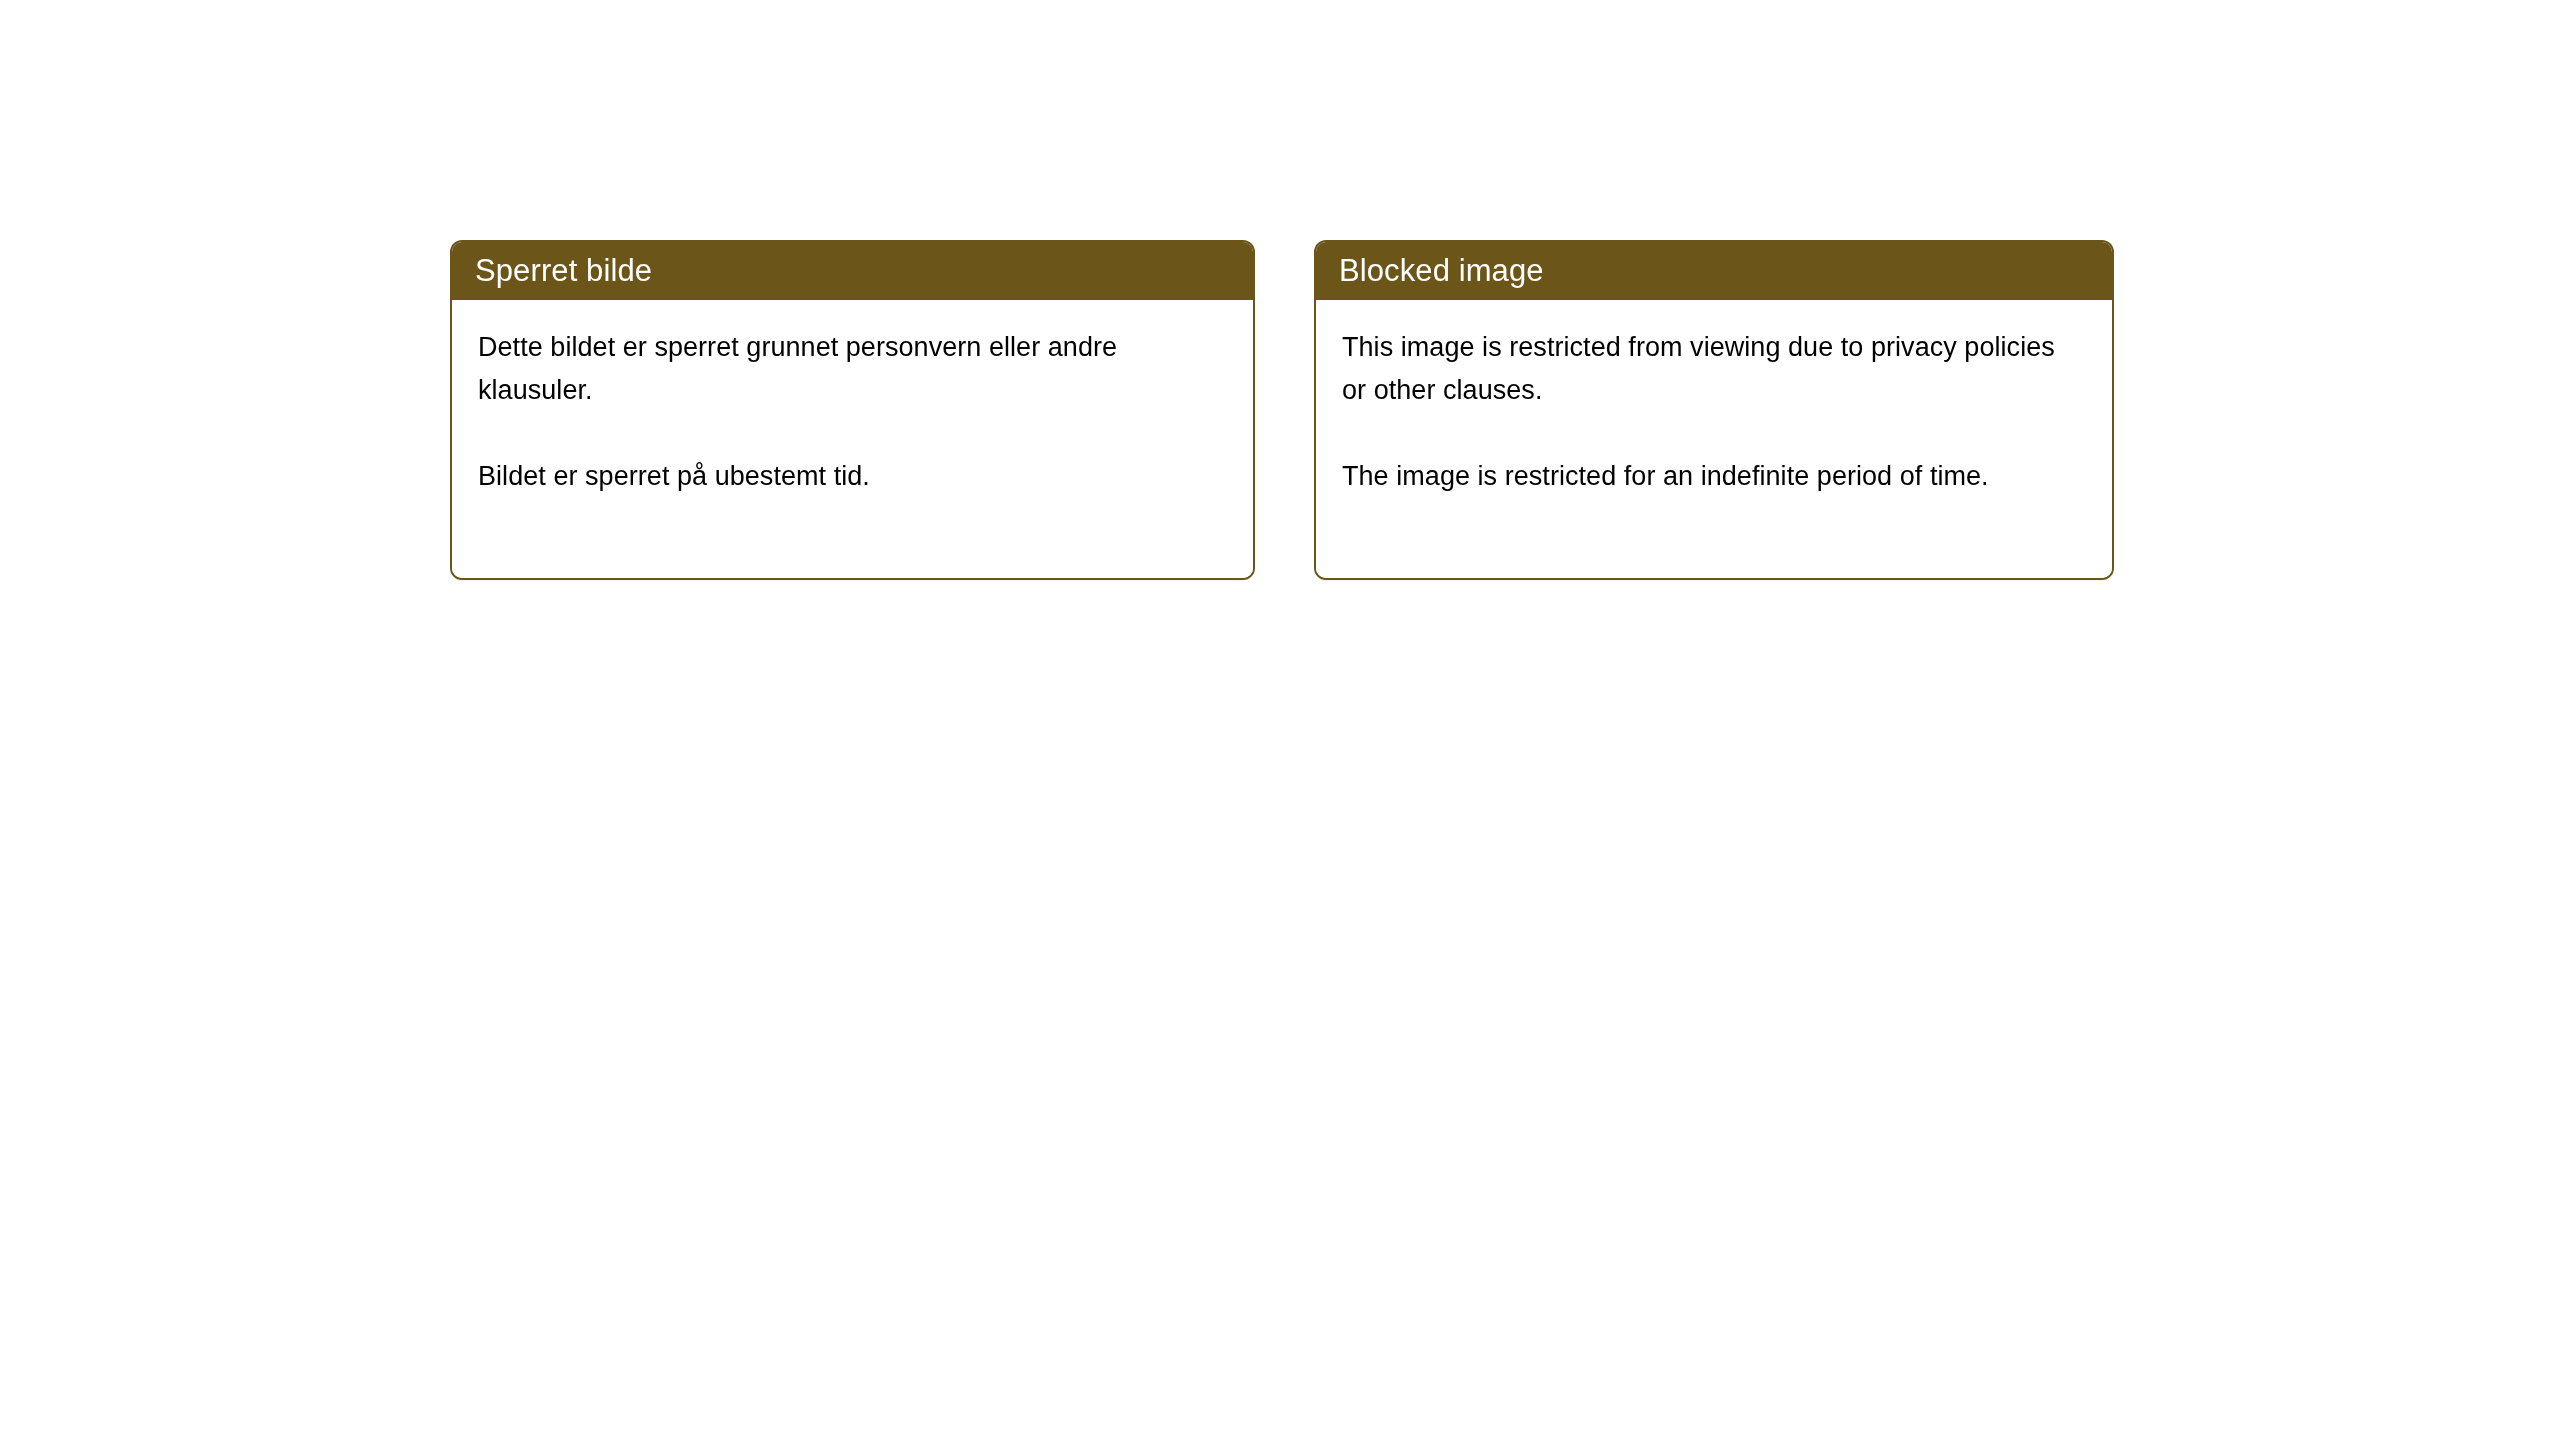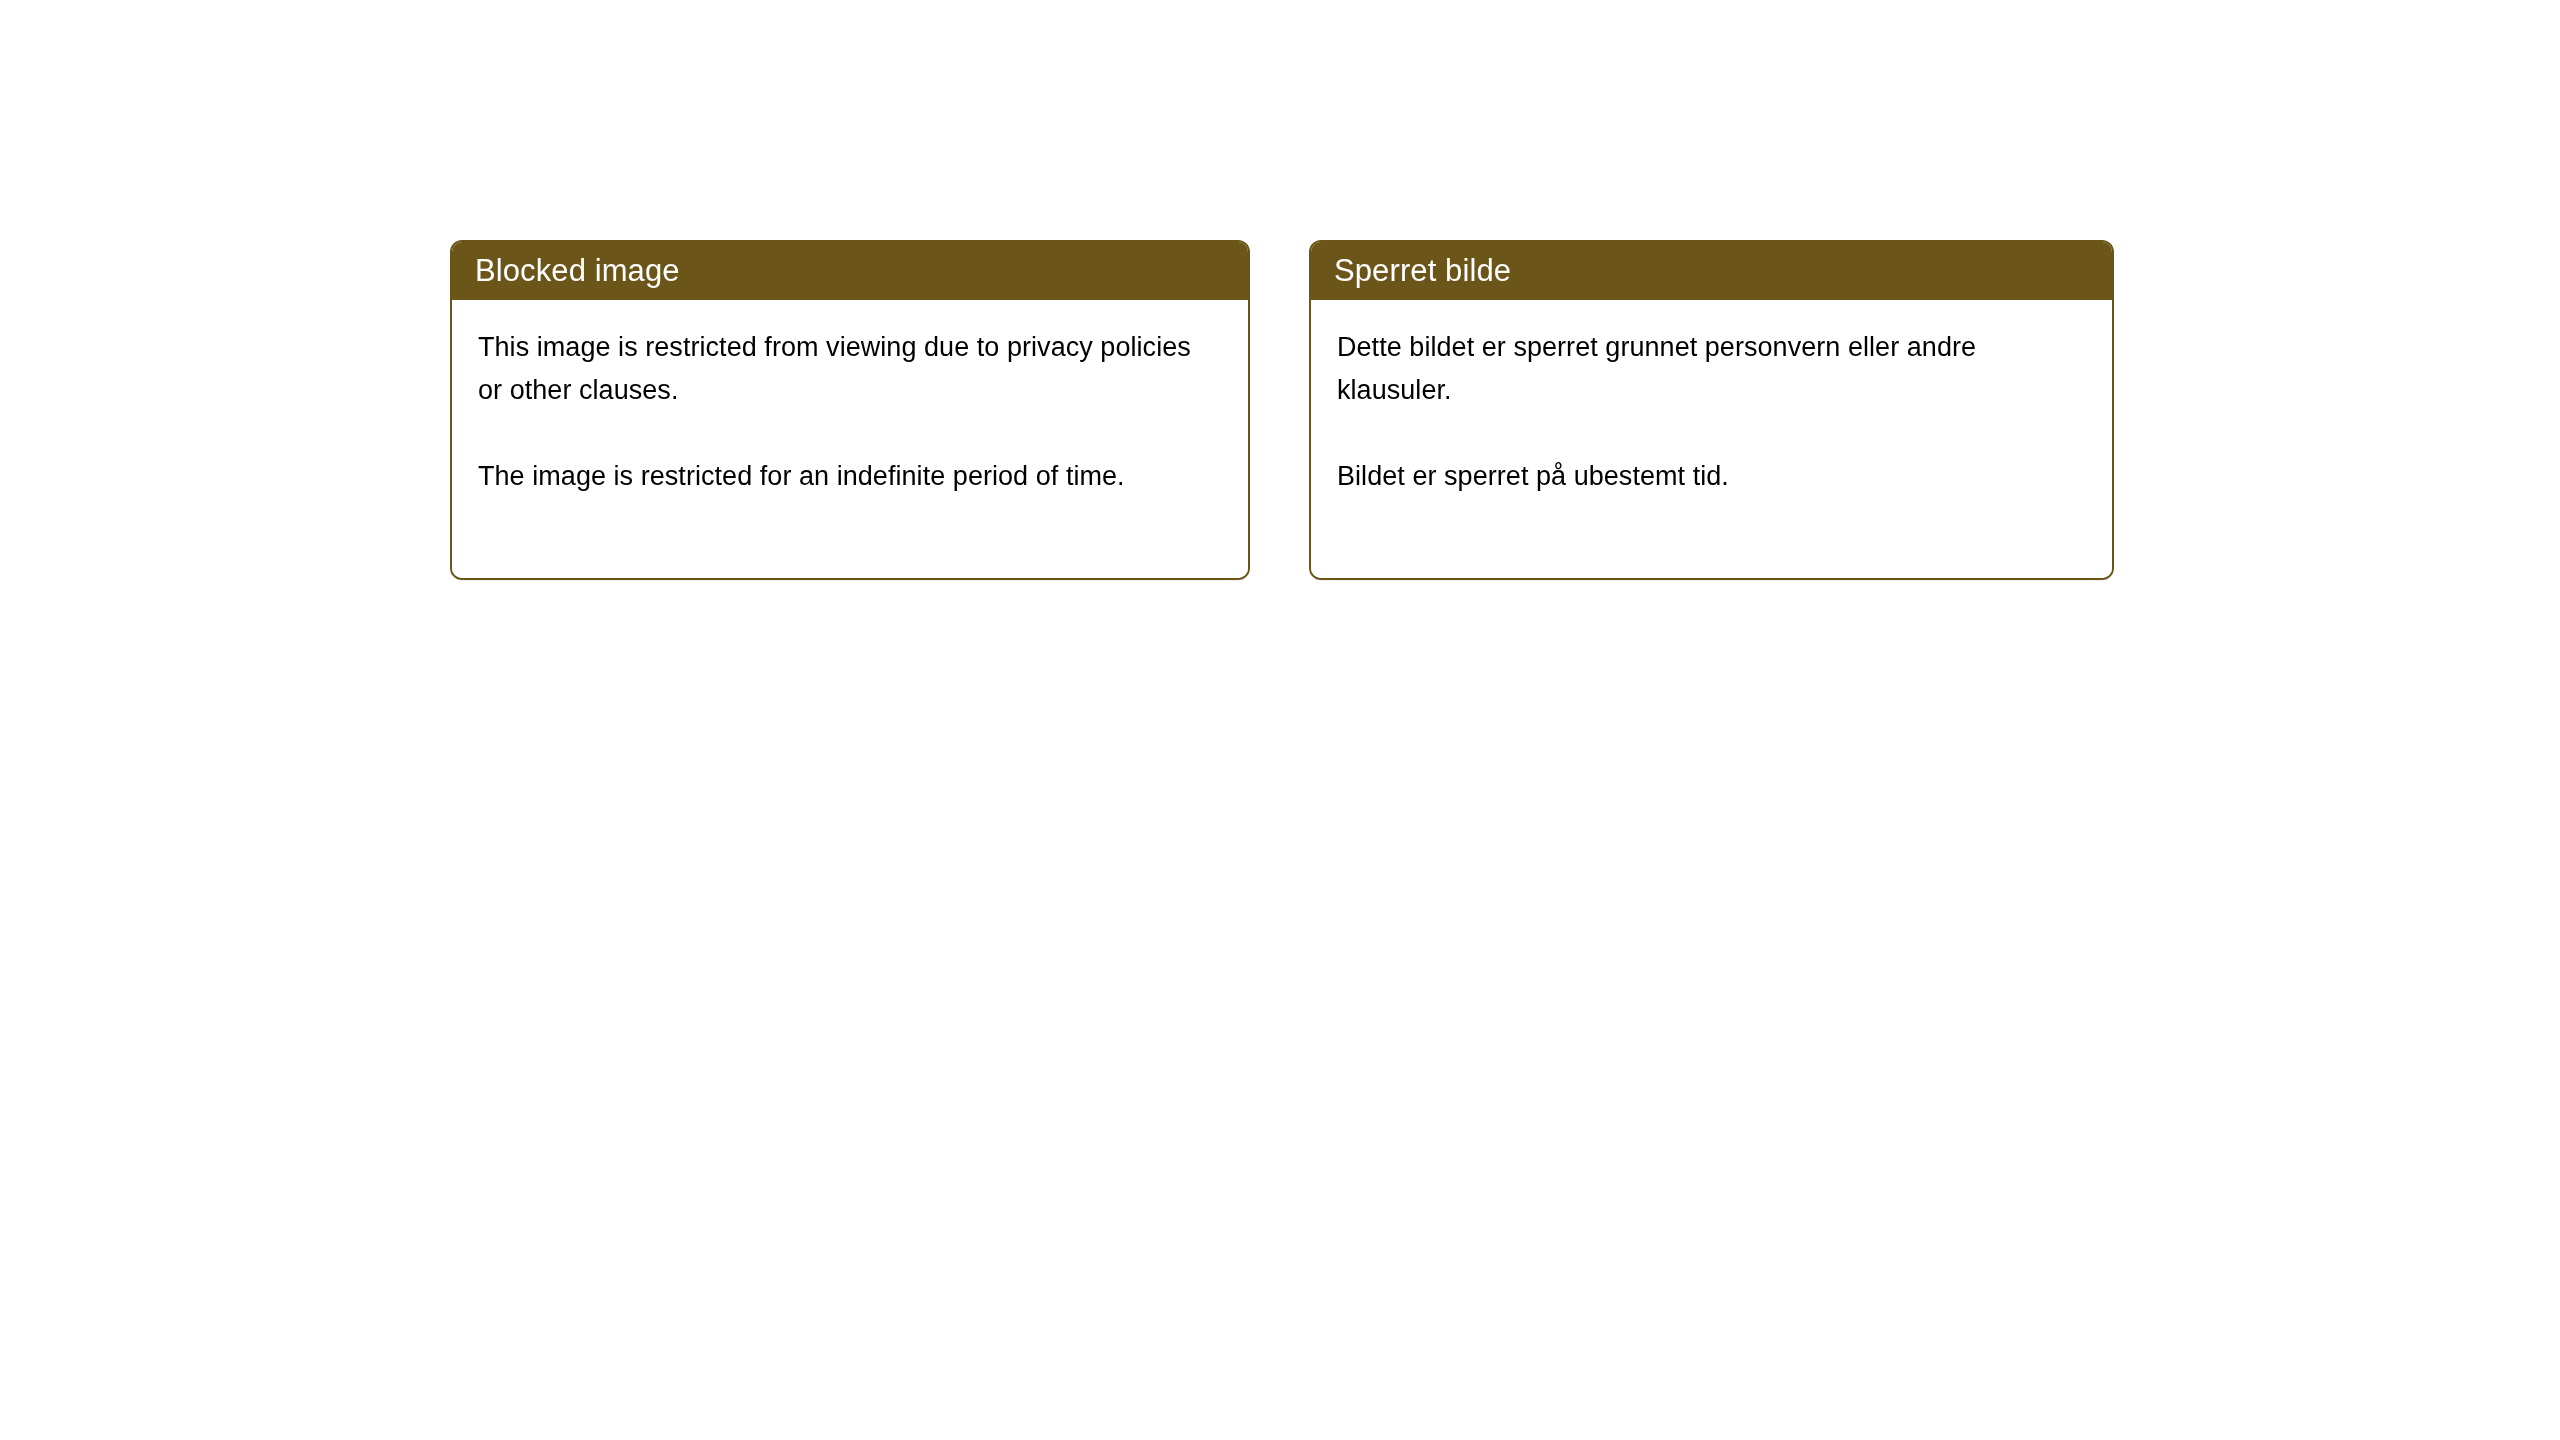--- a/index.html
+++ b/index.html
@@ -90,34 +90,34 @@
     margin-top: 43px;
   }
 </style>
 </head>
 <body>
 
 <div class="stage">
 
   <div class="card-row">
 
+    <div class="card card--no">
+      <div class="card-header">
+        <span class="card-title">Sperret bilde</span>
+      </div>
+      <div class="card-body">
+        <p class="card-paragraph">Dette bildet er sperret grunnet personvern eller andre klausuler.</p>
+        <p class="card-paragraph">Bildet er sperret på ubestemt tid.</p>
+      </div>
+    </div>
+
     <div class="card card--en">
       <div class="card-header">
         <span class="card-title">Blocked image</span>
       </div>
       <div class="card-body">
         <p class="card-paragraph">This image is restricted from viewing due to privacy policies or other clauses.</p>
         <p class="card-paragraph">The image is restricted for an indefinite period of time.</p>
       </div>
     </div>
 
-    <div class="card card--no">
-      <div class="card-header">
-        <span class="card-title">Sperret bilde</span>
-      </div>
-      <div class="card-body">
-        <p class="card-paragraph">Dette bildet er sperret grunnet personvern eller andre klausuler.</p>
-        <p class="card-paragraph">Bildet er sperret på ubestemt tid.</p>
-      </div>
-    </div>
-
   </div>
 </div>
 
 </body></html>

